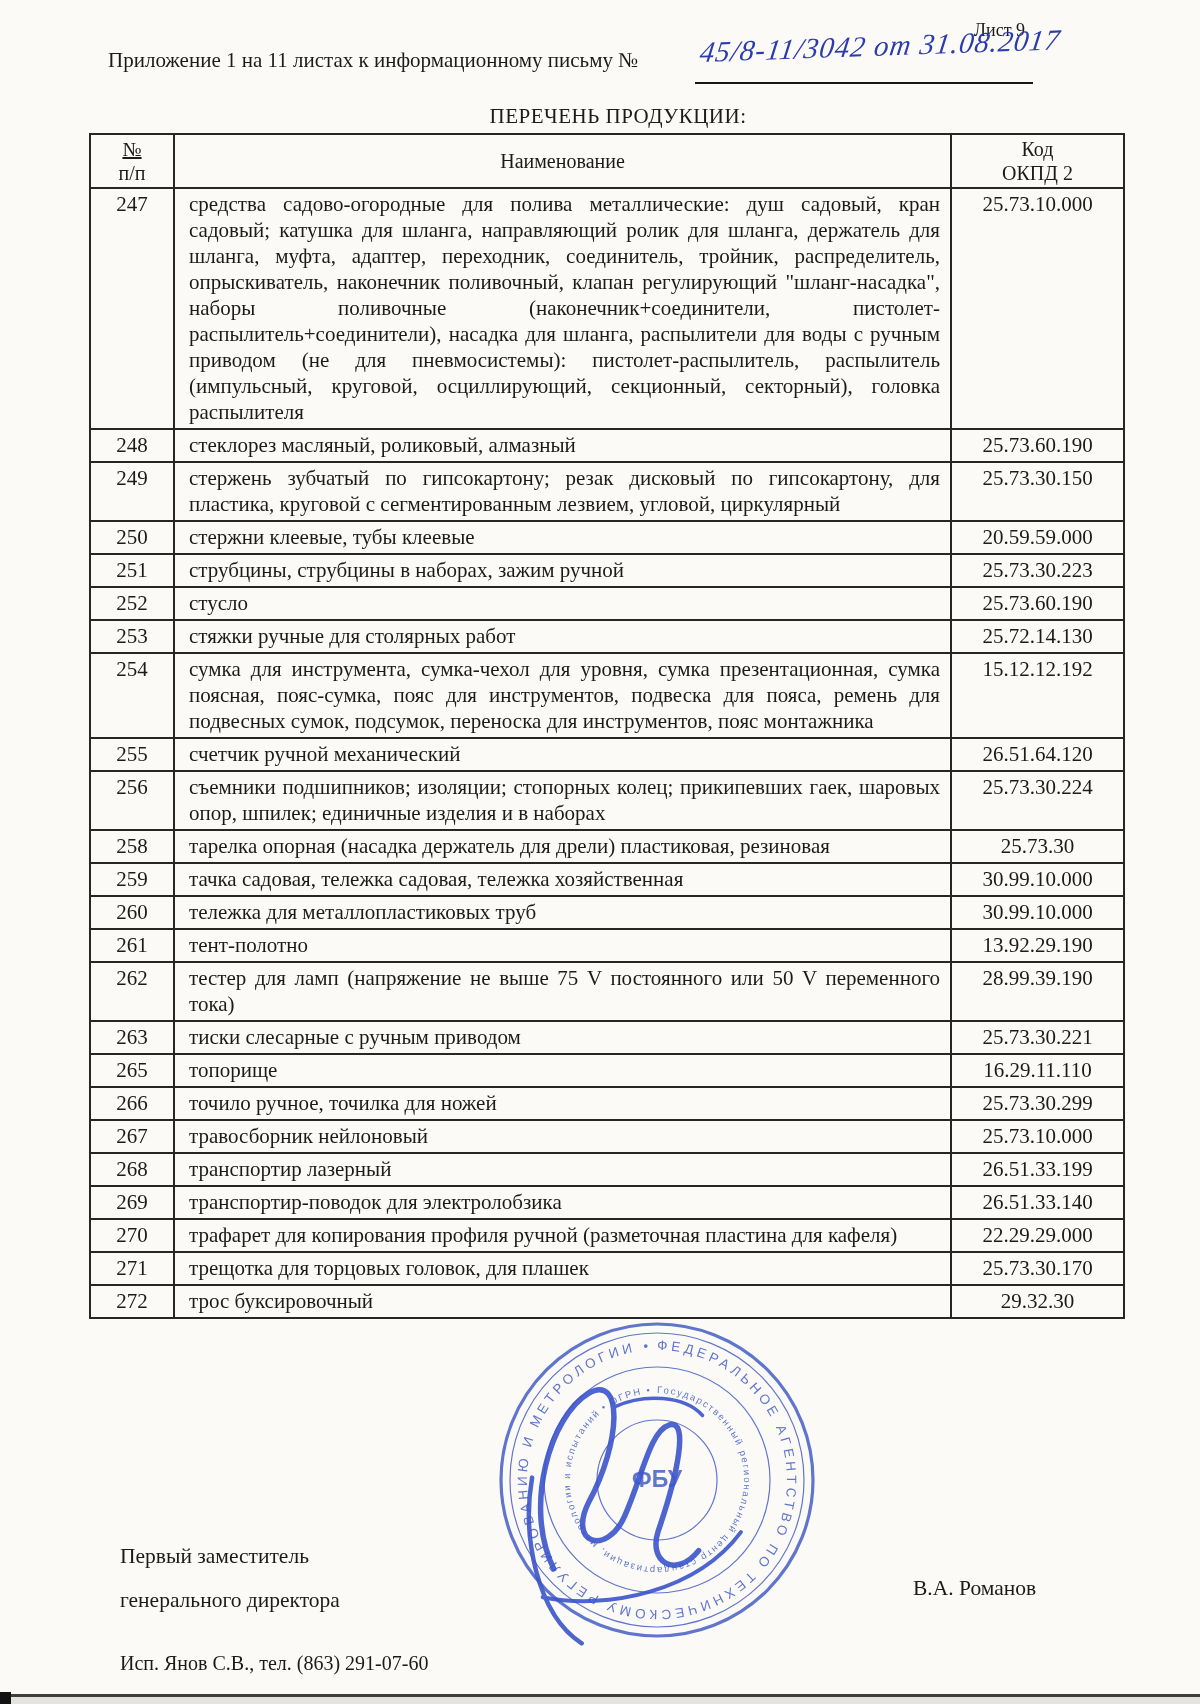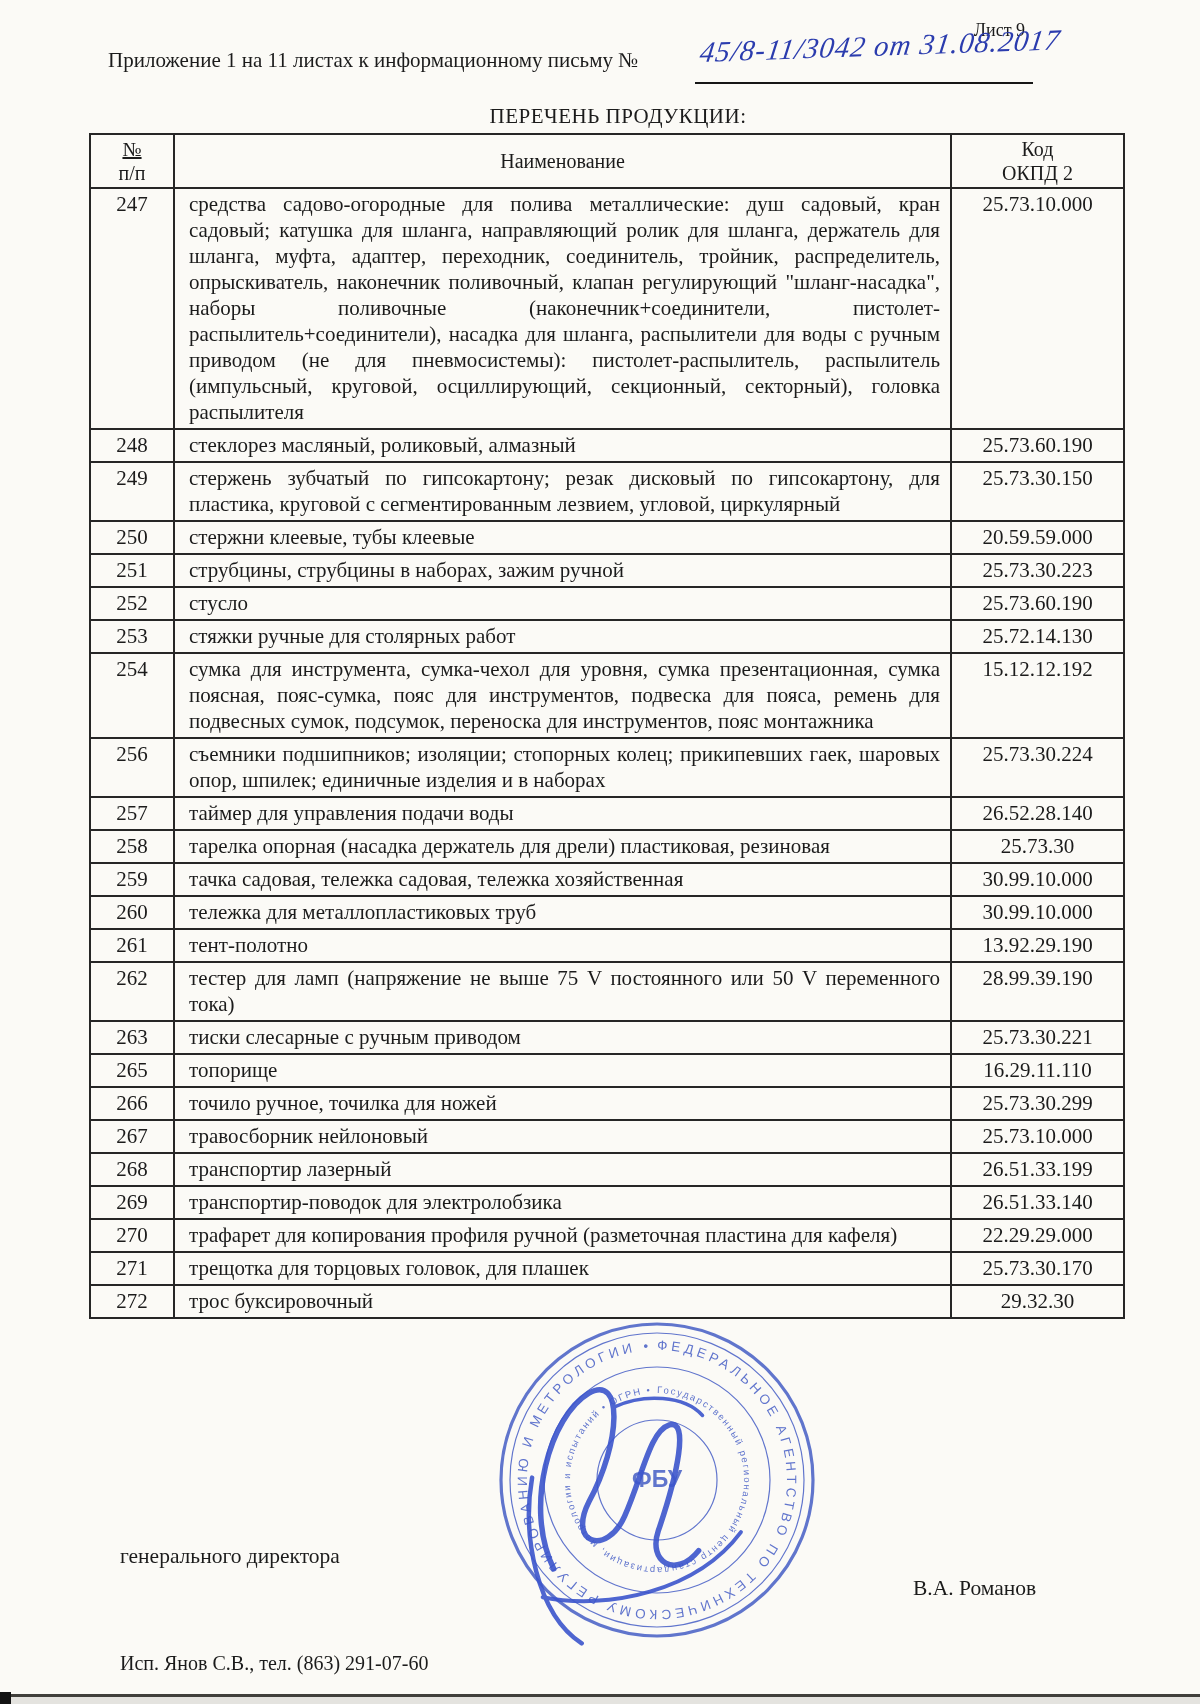--- a/index.html
+++ b/index.html
@@ -137,30 +137,30 @@
         <td class="num">253</td>
         <td class="name">стяжки ручные для столярных работ</td>
         <td class="code">25.72.14.130</td>
       </tr>
       <tr>
         <td class="num">254</td>
         <td class="name">сумка для инструмента, сумка-чехол для уровня, сумка презентационная, сумка поясная, пояс-сумка, пояс для инструментов, подвеска для пояса, ремень для подвесных сумок, подсумок, переноска для инструментов, пояс монтажника</td>
         <td class="code">15.12.12.192</td>
       </tr>
       <tr>
+        <td class="num">255</td>
+        <td class="name">счетчик ручной механический</td>
+        <td class="code">26.51.64.120</td>
+      </tr>
+      <tr>
         <td class="num">256</td>
         <td class="name">съемники подшипников; изоляции; стопорных колец; прикипевших гаек, шаровых опор, шпилек; единичные изделия и в наборах</td>
         <td class="code">25.73.30.224</td>
       </tr>
       <tr>
-        <td class="num">257</td>
-        <td class="name">таймер для управления подачи воды</td>
-        <td class="code">26.52.28.140</td>
-      </tr>
-      <tr>
         <td class="num">258</td>
         <td class="name">тарелка опорная (насадка держатель для дрели) пластиковая, резиновая</td>
         <td class="code">25.73.30</td>
       </tr>
       <tr>
         <td class="num">259</td>
         <td class="name">тачка садовая, тележка садовая, тележка хозяйственная</td>
         <td class="code">30.99.10.000</td>
       </tr>
       <tr>
@@ -220,20 +220,21 @@
       </tr>
       <tr>
         <td class="num">272</td>
         <td class="name">трос буксировочный</td>
         <td class="code">29.32.30</td>
       </tr>
     </tbody>
 </table>
 
 <div class="signer-title">
+  <div>Первый заместитель</div>
   <div>генерального директора</div>
 </div>
 <div class="signer-name">В.А. Романов</div>
 <div class="executor">Исп. Янов С.В., тел. (863) 291-07-60</div>
 
 <svg class="stamp-wrap" viewBox="0 0 330 345" xmlns="http://www.w3.org/2000/svg">
   <g transform="translate(0,7)">
     <circle cx="165" cy="165" r="156" fill="none" stroke="#3f58c4" stroke-width="3.2"></circle>
     <circle cx="165" cy="165" r="147" fill="none" stroke="#3f58c4" stroke-width="1.2"></circle>
     <circle cx="165" cy="165" r="113" fill="none" stroke="#3f58c4" stroke-width="1.2"></circle>

